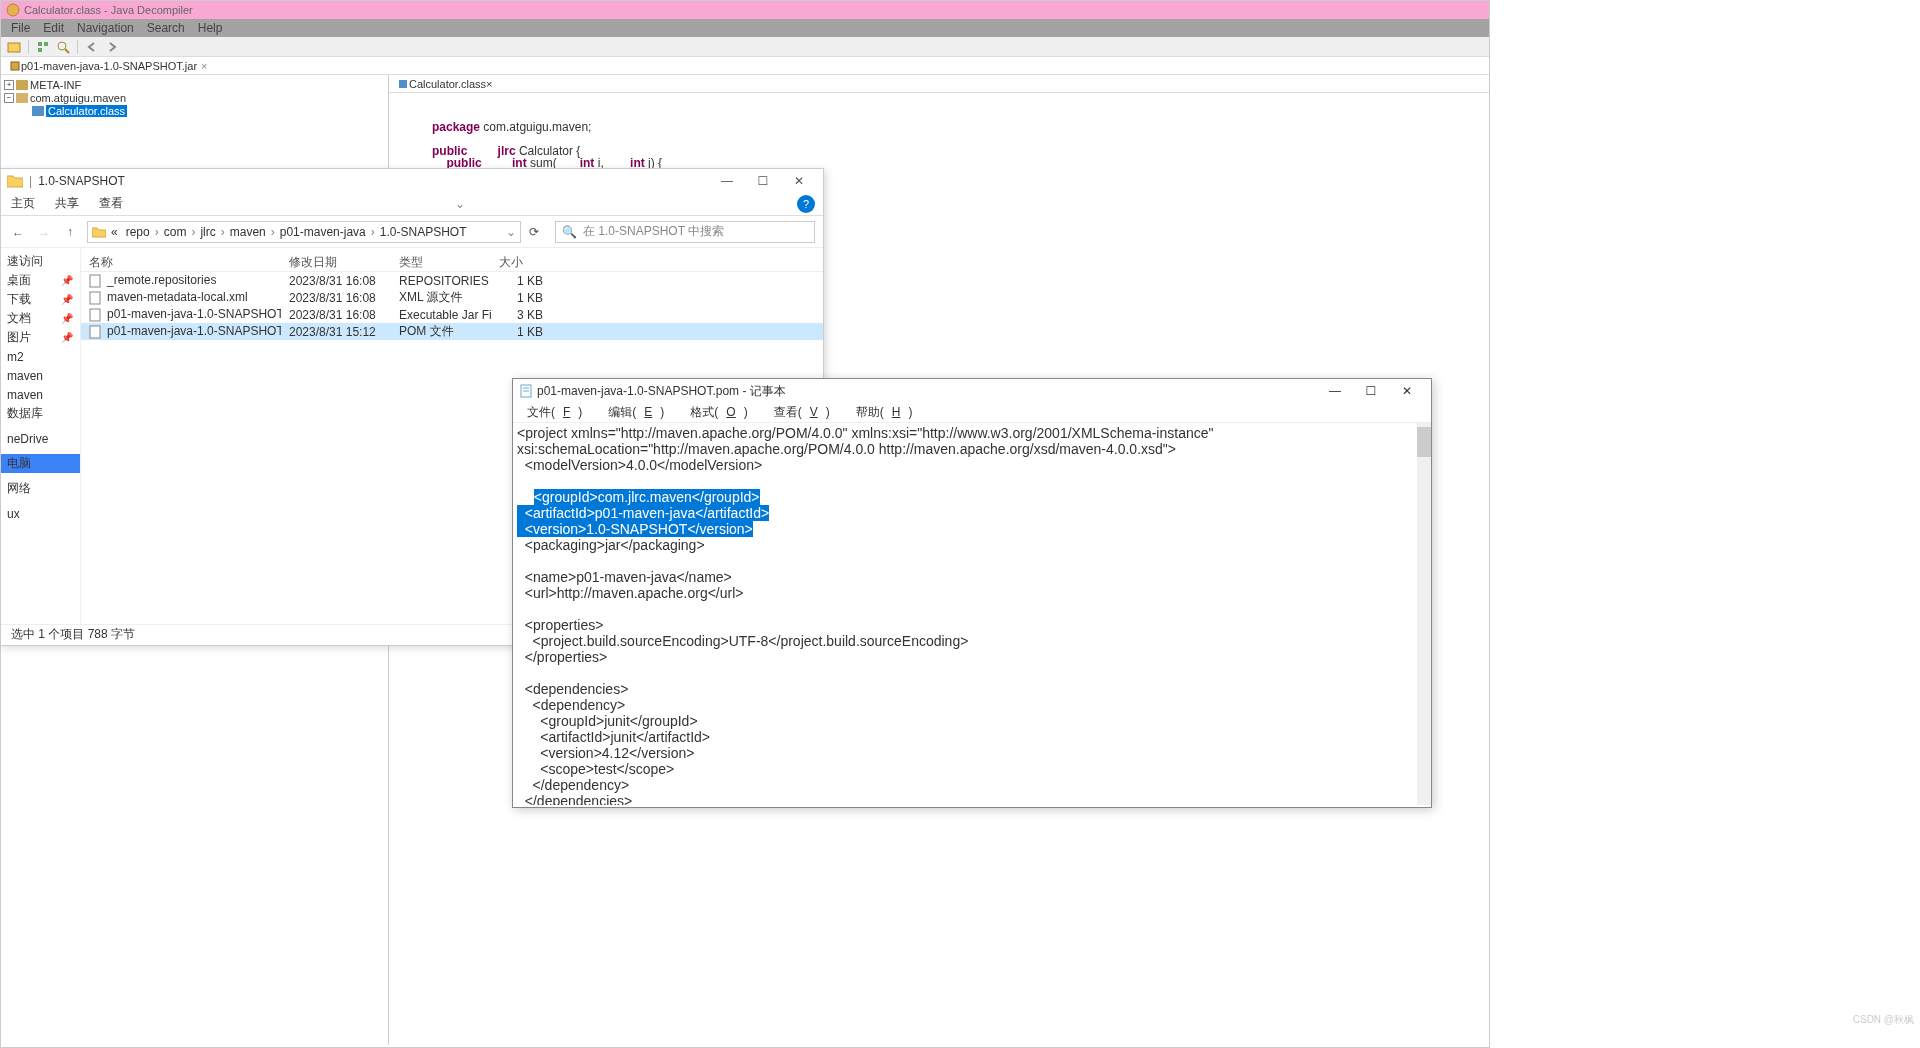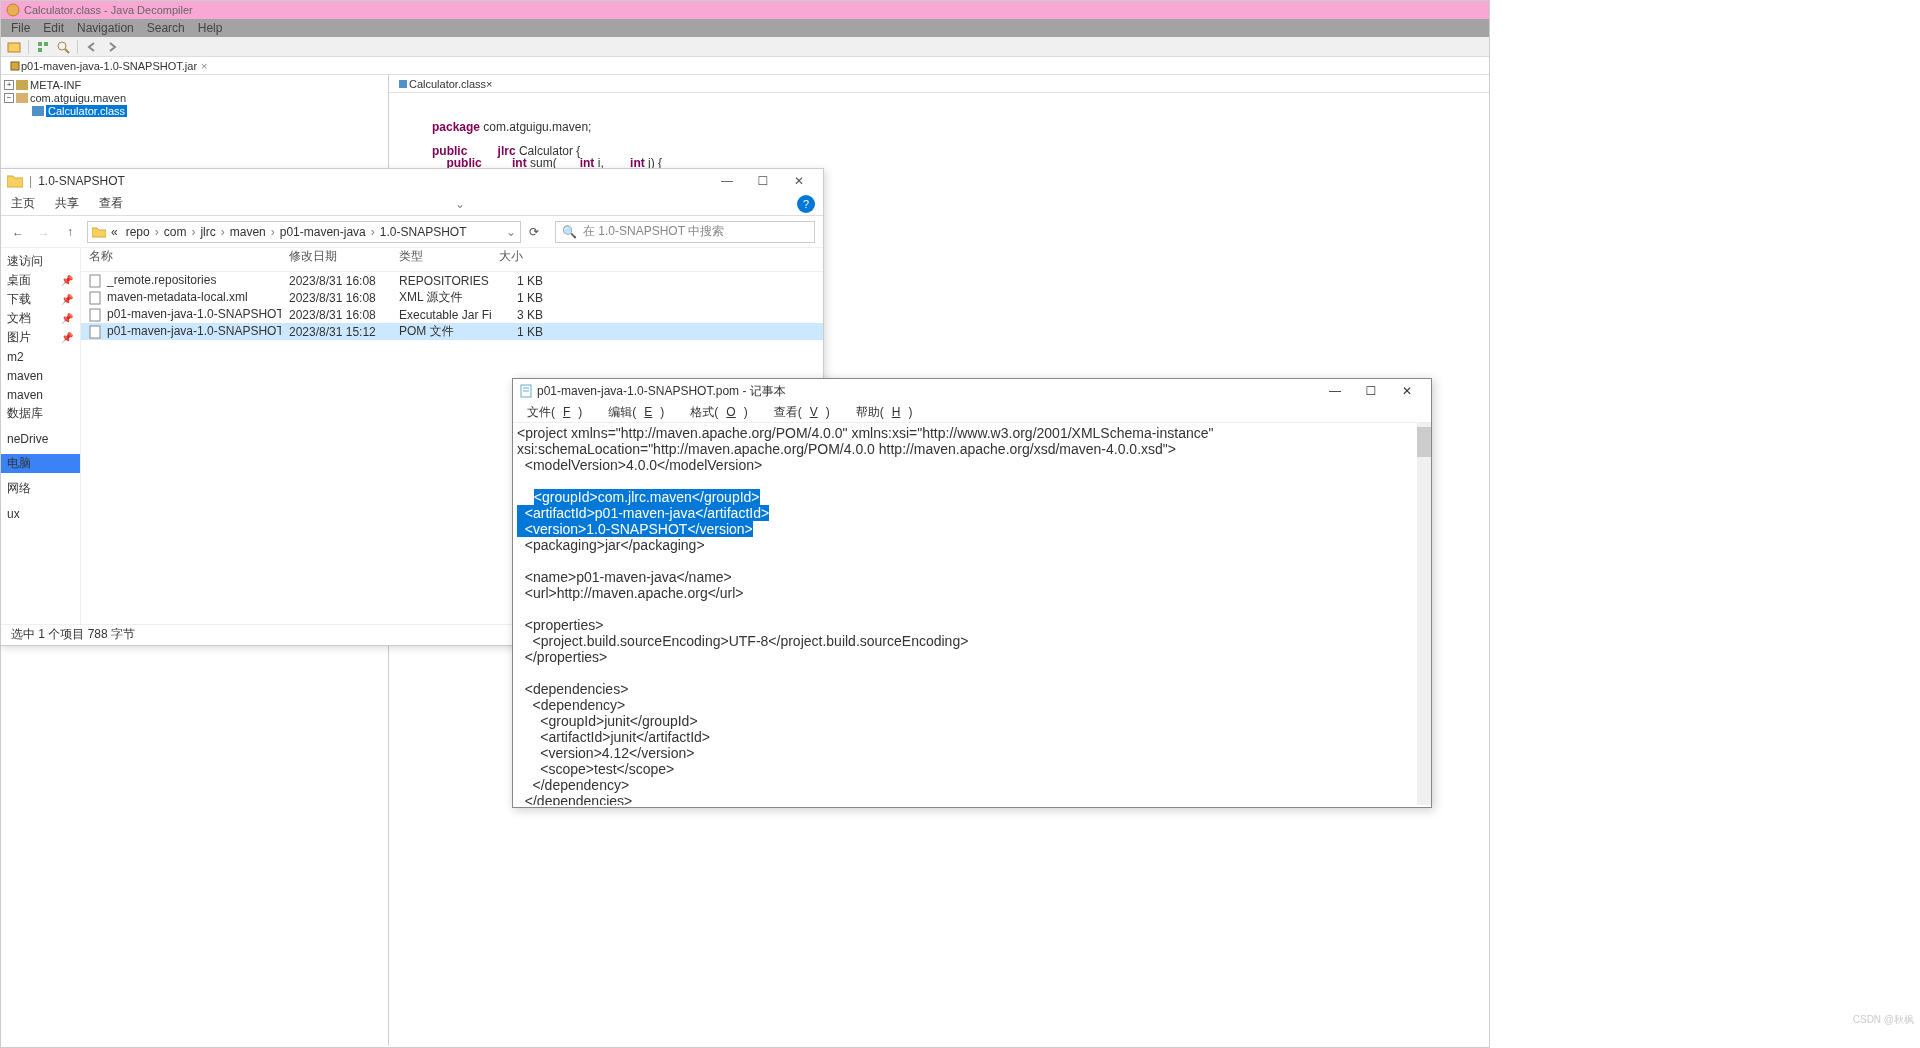--- a/index.html
+++ b/index.html
@@ -45,21 +45,21 @@
 .exp-nav .breadcrumb .crumb { padding: 0 3px; cursor: pointer; }
 .exp-nav .breadcrumb .sep { color: #888; }
 .exp-nav .refresh { width: 18px; color: #555; cursor: pointer; }
 .exp-nav .search { width: 260px; height: 22px; border: 1px solid #ccc; display: flex; align-items: center; padding: 0 6px; color: #888; gap: 6px; }
 .exp-body { display: flex; height: calc(100% - 100px); }
 .exp-sidebar { width: 80px; border-right: 1px solid #eee; padding: 4px 0; }
 .exp-sidebar .side-item { height: 19px; display: flex; align-items: center; padding: 0 6px; font-size: 12px; cursor: pointer; }
 .exp-sidebar .side-item .pin { margin-left: auto; color: #888; font-size: 10px; }
 .exp-sidebar .side-item.selected { background: #3b82f6; }
 .exp-list { flex: 1; }
-.exp-columns { height: 24px; display: flex; align-items: flex-start; border-bottom: 1px solid #eee; font-size: 12px; color: #555; }
+.exp-columns { height: 24px; display: flex; align-items: flex-end; border-bottom: 1px solid #eee; font-size: 12px; color: #555; }
 .exp-columns .col { padding: 0 8px; }
 .exp-row { height: 17px; display: flex; align-items: center; font-size: 12px; cursor: pointer; }
 .exp-row.selected { background: #cce8ff; }
 .exp-row .cell { padding: 0 8px; white-space: nowrap; overflow: hidden; }
 .exp-row .file-icon { width: 14px; height: 14px; margin-right: 4px; display: inline-block; vertical-align: middle; }
 .exp-status { height: 20px; display: flex; align-items: center; padding: 0 10px; border-top: 1px solid #eee; font-size: 12px; color: #333; gap: 12px; }
 
 
 .notepad { position: absolute; left: 512px; top: 378px; width: 920px; height: 430px; background: #fff; border: 1px solid #888; box-shadow: 2px 2px 10px rgba(0,0,0,0.2); }
 .np-title { height: 24px; display: flex; align-items: center; padding: 0 6px; background: #fff; font-size: 12px; color: #333; }

